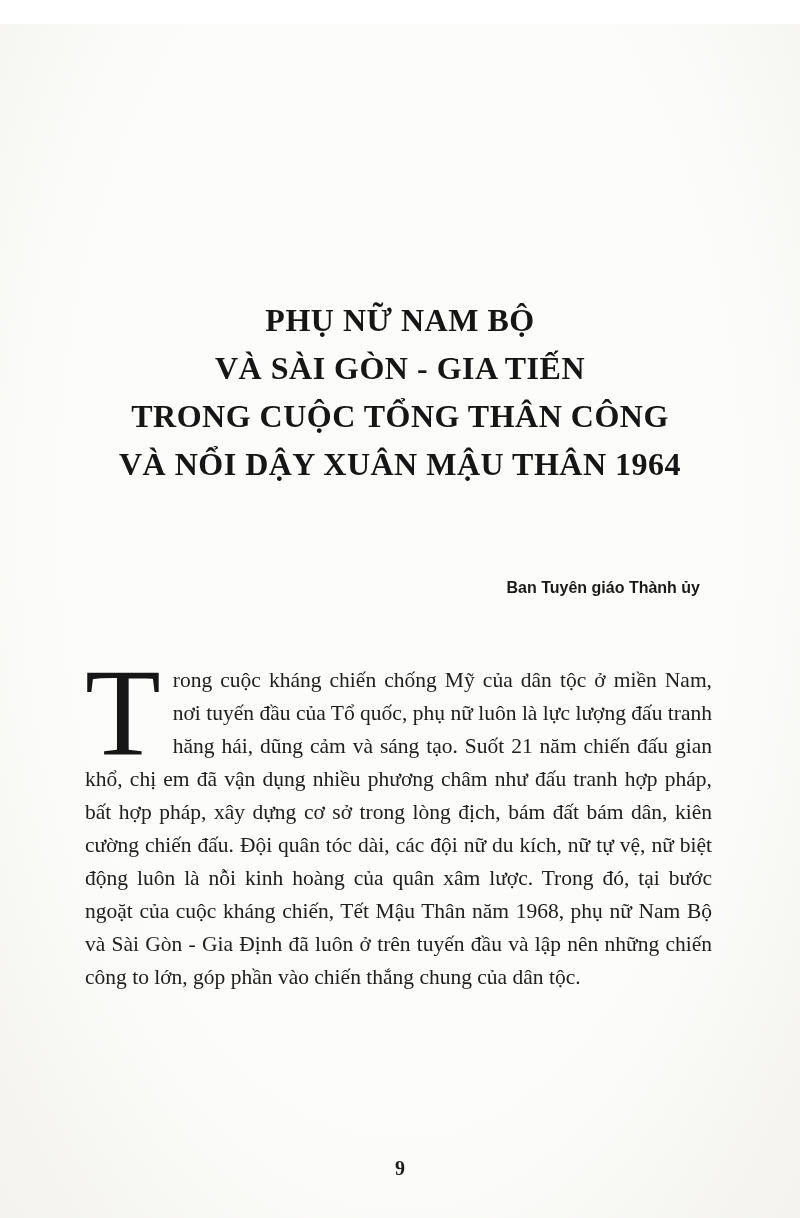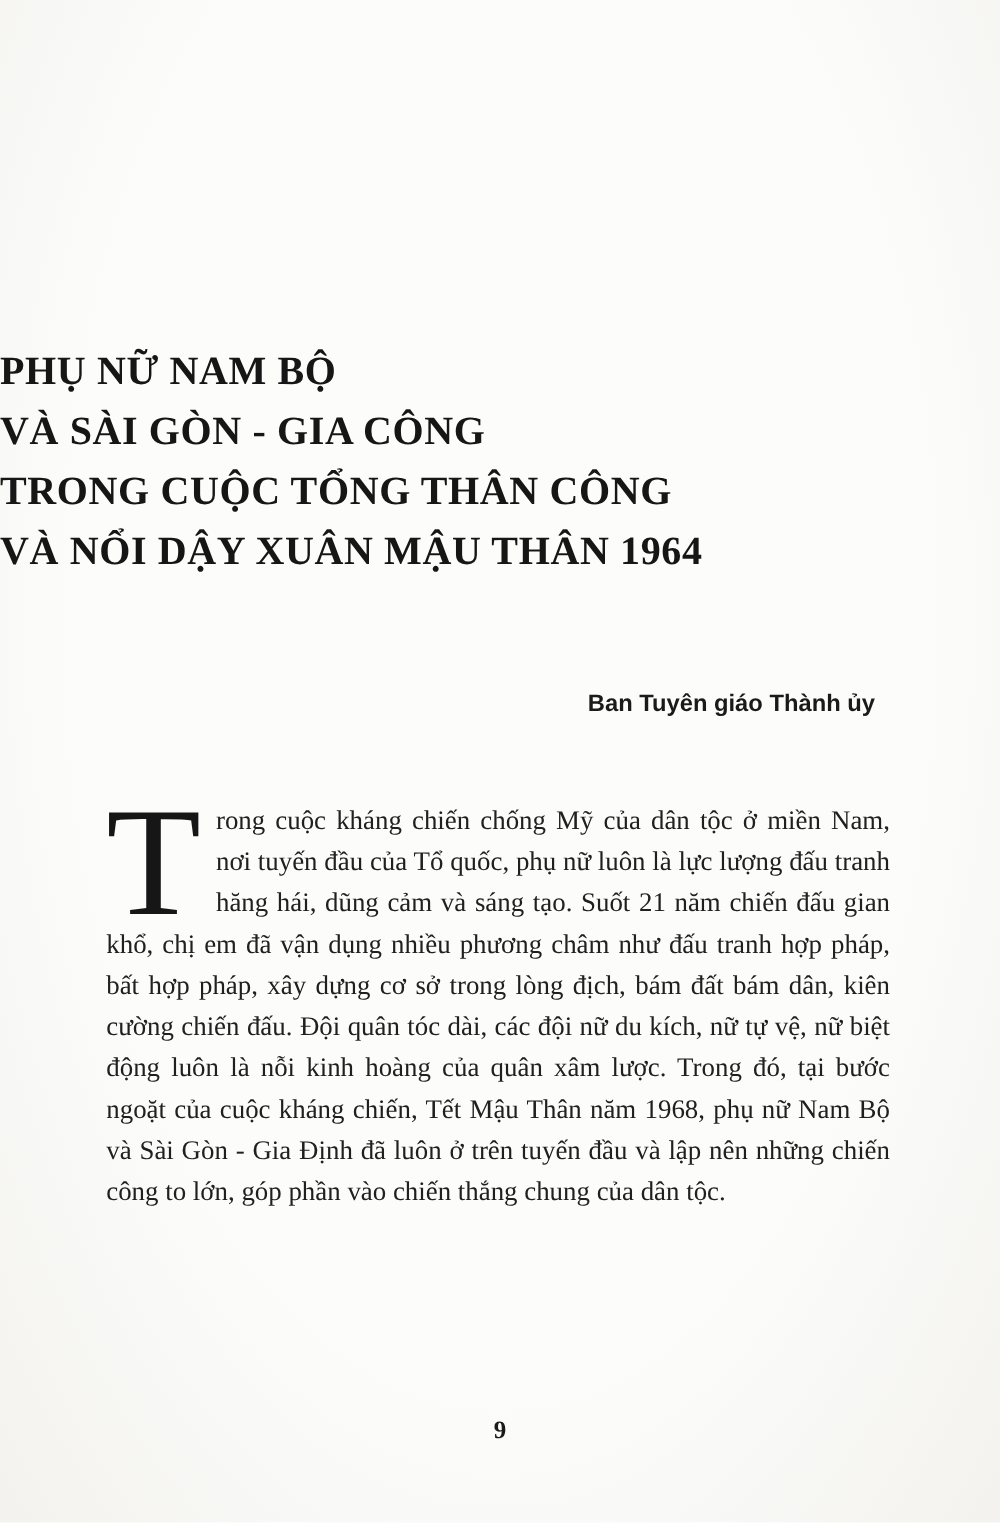--- a/index.html
+++ b/index.html
@@ -18,39 +18,41 @@
     width: 800px;
     height: 1218px;
     box-sizing: border-box;
     background:
       radial-gradient(ellipse at 50% 40%, rgba(255,255,255,0) 60%, rgba(225,223,218,0.35) 100%),
       #fcfcfa;
     color: #1d1d1d;
   }
   .title-block {
     padding-top: 272px;
+    text-align: center;
+    margin-top: 24px;
   }
   .title-line {
     font-family: "Liberation Serif", serif;
     font-weight: bold;
     font-size: 32px;
     line-height: 48px;
     letter-spacing: 0.5px;
     color: #161616;
     white-space: nowrap;
   }
   .attribution {
     margin-top: 86px;
     padding-right: 100px;
     text-align: right;
   }
   .attribution-line {
     font-family: "Liberation Sans", sans-serif;
     font-weight: bold;
-    font-size: 19px;
+    font-size: 16px;
     line-height: 28px;
     color: #1a1a1a;
   }
   .body-text {
     margin: 62px 88px 0 85px;
     font-family: "Liberation Serif", serif;
     font-size: 21.5px;
     line-height: 33px;
     text-align: justify;
     color: #202020;
@@ -75,21 +77,21 @@
     color: #1a1a1a;
   }
 </style>
 </head>
 <body>
 
 <div class="page">
 
   <header class="title-block">
     <div class="title-line">PHỤ NỮ NAM BỘ</div>
-    <div class="title-line">VÀ SÀI GÒN - GIA CÔNG</div>
+    <div class="title-line">VÀ SÀI GÒN - GIA TIẾN</div>
     <div class="title-line">TRONG CUỘC TỔNG THÂN CÔNG</div>
     <div class="title-line">VÀ NỔI DẬY XUÂN MẬU THÂN 1964</div>
   </header>
 
   <div class="attribution">
     <div class="attribution-line">Ban Tuyên giáo Thành ủy</div>
   </div>
 
   <p class="body-text">
     <span class="dropcap">T</span><span>rong cuộc kháng chiến chống Mỹ của dân tộc ở miền Nam, nơi tuyến đầu của Tổ quốc, phụ nữ luôn là lực lượng đấu tranh hăng hái, dũng cảm và sáng tạo. Suốt 21 năm chiến đấu gian khổ, chị em đã vận dụng nhiều phương châm như đấu tranh hợp pháp, bất hợp pháp, xây dựng cơ sở trong lòng địch, bám đất bám dân, kiên cường chiến đấu. Đội quân tóc dài, các đội nữ du kích, nữ tự vệ, nữ biệt động luôn là nỗi kinh hoàng của quân xâm lược. Trong đó, tại bước ngoặt của cuộc kháng chiến, Tết Mậu Thân năm 1968, phụ nữ Nam Bộ và Sài Gòn - Gia Định đã luôn ở trên tuyến đầu và lập nên những chiến công to lớn, góp phần vào chiến thắng chung của dân tộc.</span>

